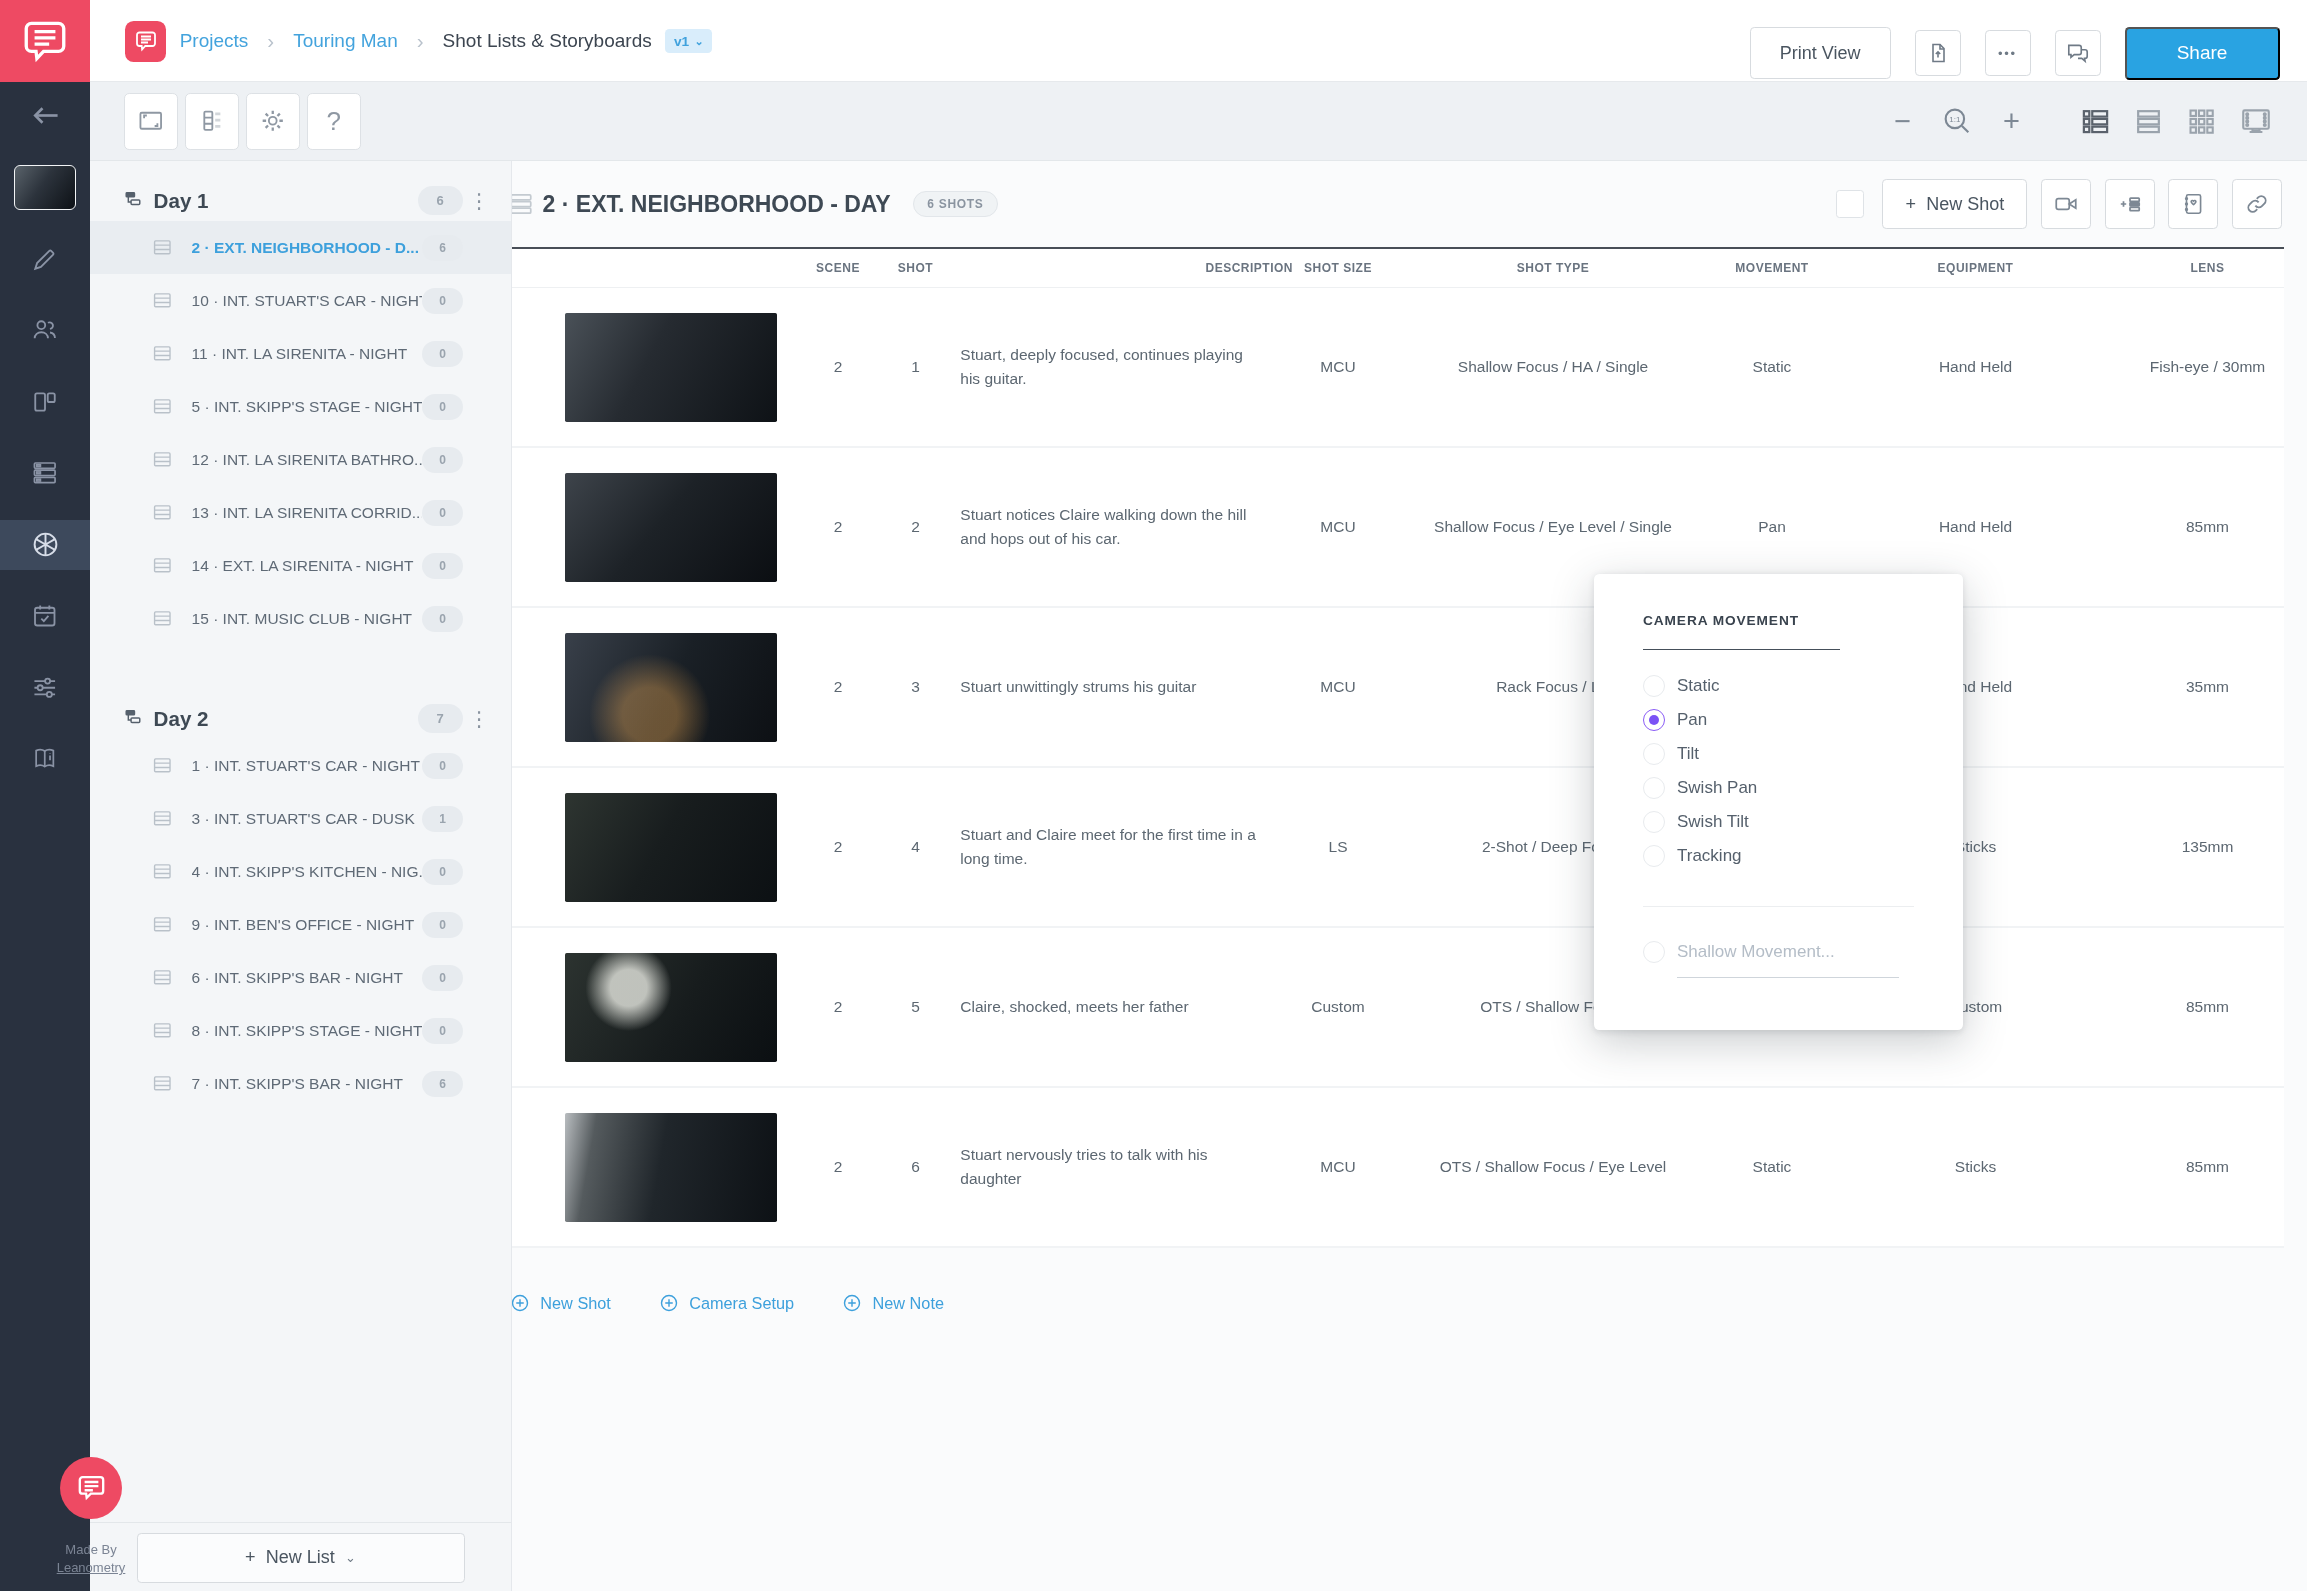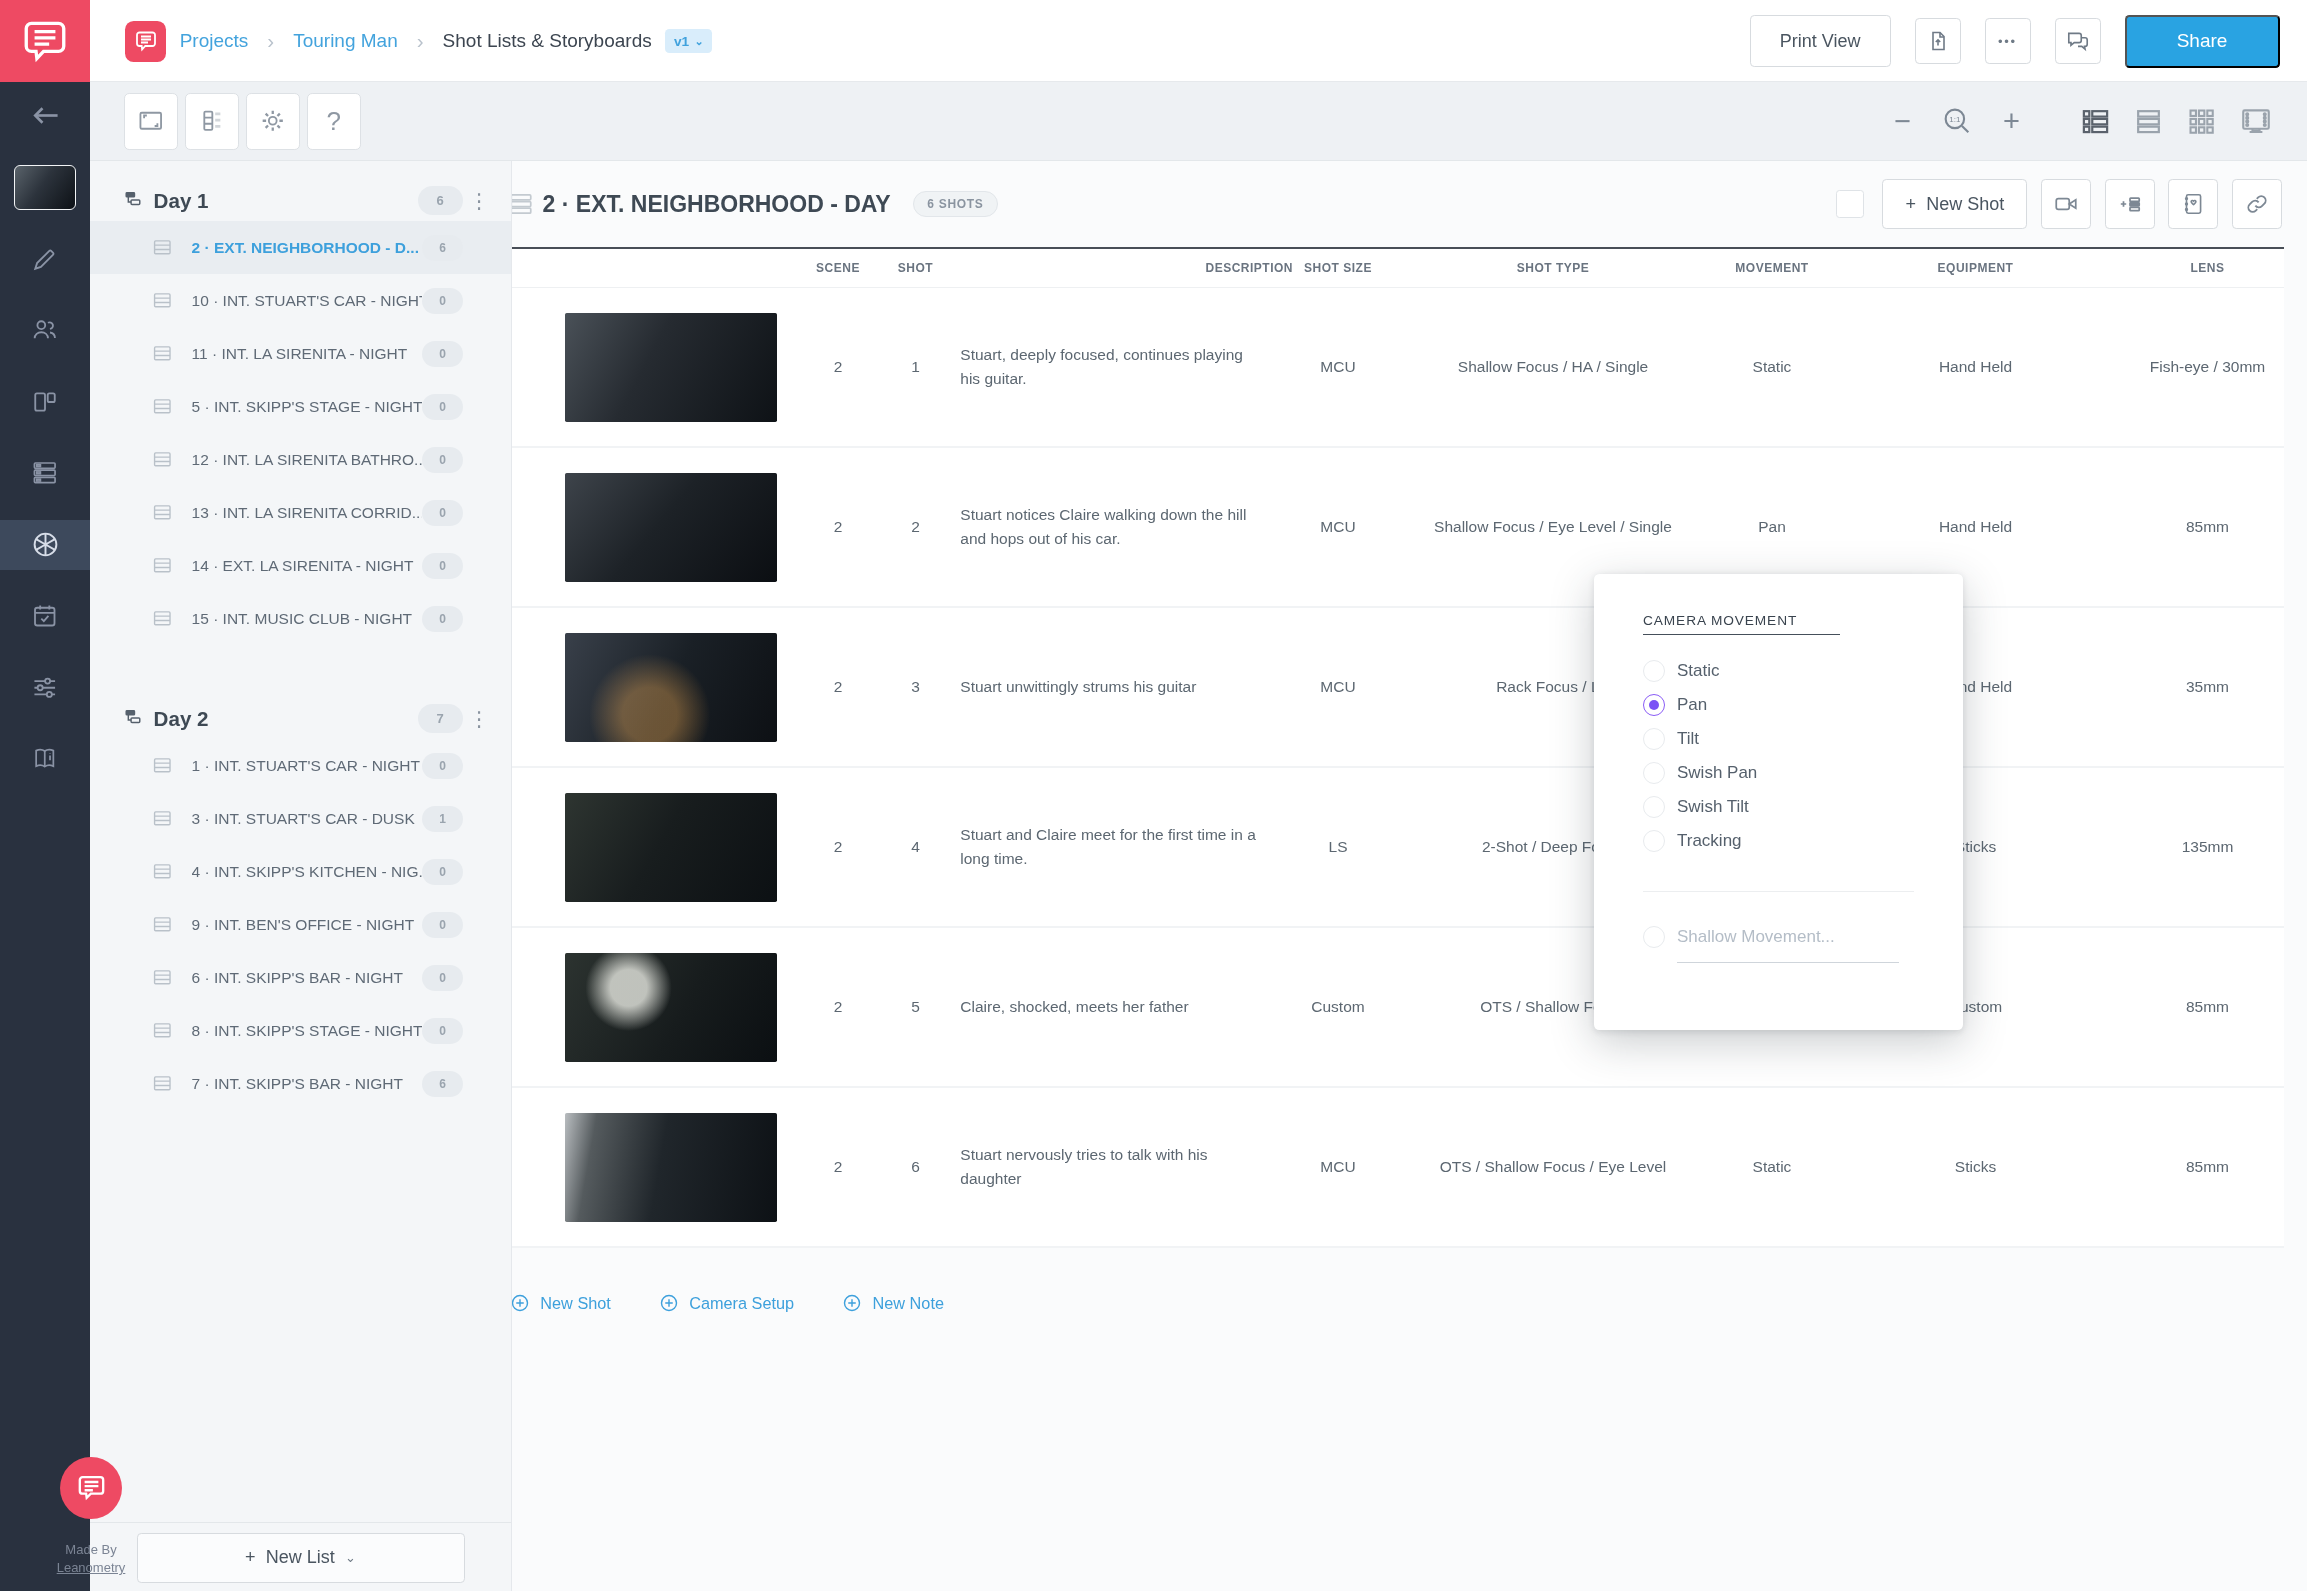--- a/index.html
+++ b/index.html
@@ -18,21 +18,21 @@
   .crumb-wrap { position:absolute; left:125px; top:0; height:82px; display:flex; align-items:center; gap:13.7px; }
   .mini-logo { width:41px; height:41px; border-radius:8.6px; background:#ee4a63;
     display:flex; align-items:center; justify-content:center; }
   .crumbs { display:flex; align-items:center; gap:19px; font-size:19px; }
   .crumb-link { color:#43a3dd; cursor:pointer; }
   .crumb-sep { color:#b9c2cc; font-size:20.6px; }
   .crumb-current { color:#3c4550; }
   .ver-badge { background:#d9edfb; color:#41a2dd; font-size:13.7px; font-weight:bold;
     border-radius:4.3px; padding:4.3px 8.6px; display:flex; align-items:center; gap:5.2px; cursor:pointer; }
   .ver-badge .caret { font-size:11px; line-height:8.6px; }
-  .top-actions { position:absolute; right:27.5px; top:0; height:82px; display:flex; align-items:center; gap:24px; }
+  .top-actions { position:absolute; right:27.5px; top:12px; height:82px; display:flex; align-items:center; gap:24px; }
   .btn-outline { height:52px; border:0.9px solid #d7dbdf; border-radius:4.3px; background:#fff;
     color:#4a5560; font-size:18px; padding:0 29px; display:flex; align-items:center; cursor:pointer; }
   .btn-icon { width:46px; height:46px; border:0.9px solid #d7dbdf; border-radius:4.3px; background:#fff;
     display:flex; align-items:center; justify-content:center; color:#6f7a86; cursor:pointer; }
   .btn-share { height:53px; width:155px; background:#29a3e2; border-radius:4.3px; color:#fff;
     font-size:19px; display:flex; align-items:center; justify-content:center; cursor:pointer; }
   .more-dots { font-size:13px; letter-spacing:1.7px; color:#6f7a86; }
 
   
   .rail { position:absolute; left:0; top:82px; width:90px; height:1510px; background:#29313f; z-index:25; }
@@ -114,22 +114,22 @@
   .t4 { background:linear-gradient(120deg,#2e3531 0%,#181d1e 45%,#0c1013 100%); }
   .t5 { background:radial-gradient(circle at 30% 32%, rgba(220,222,215,.85) 0 11%, transparent 26%),linear-gradient(120deg,#2c3330 0%,#171c1d 55%,#0b0f12 100%); }
   .t6 { background:linear-gradient(100deg,#b9bdc0 0%,#555b5e 14%,#20262b 45%,#0d1115 100%); }
 
   .table-footer { display:flex; align-items:center; gap:48px; margin:45px 0 0 33px; }
   .add-link { display:flex; align-items:center; gap:10.3px; color:#3da0dc; font-size:16.3px; cursor:pointer; }
 
   
   .popup { position:absolute; left:1594px; top:574px; width:369px; height:456px; background:#fff;
     border-radius:5.2px; box-shadow:0 12px 43px rgba(40,50,60,.25), 0 1.7px 6.9px rgba(40,50,60,.12); z-index:40; }
-  .popup-title { display:inline-block; margin:39px 0 0 49px; font-size:13.7px; font-weight:normal; letter-spacing:0.9px;
-    color:#39434e; border-bottom:1.7px solid #454f5a; padding-bottom:6px; min-width:197px; }
+  .popup-title { display:inline-block; margin:39px 0 0 49px; font-size:13.7px; font-weight:bold; letter-spacing:0.9px;
+    color:#39434e; border-bottom:1.7px solid #454f5a; padding-bottom:21px; min-width:197px; }
   .opt-list { margin-top:19px; }
   .opt-row { height:34px; display:flex; align-items:center; padding-left:49px; cursor:pointer; }
   .radio { width:22px; height:22px; border-radius:50%; border:1.7px solid #e8ebee; background:#fff; flex:none;
     display:flex; align-items:center; justify-content:center; }
   .opt-row.selected .radio { border-color:#8a5cf6; }
   .opt-row.selected .radio::after { content:""; width:10.3px; height:10.3px; border-radius:50%; background:#7b52f5; }
   .opt-label { margin-left:12px; font-size:17px; color:#55606c; }
   .popup-divider { margin:33px 49px 0 49px; border-top:0.9px solid #eceef0; }
   .opt-row.custom { margin-top:27.5px; }
   .opt-row.custom .opt-label { color:#b4bdc7; }

